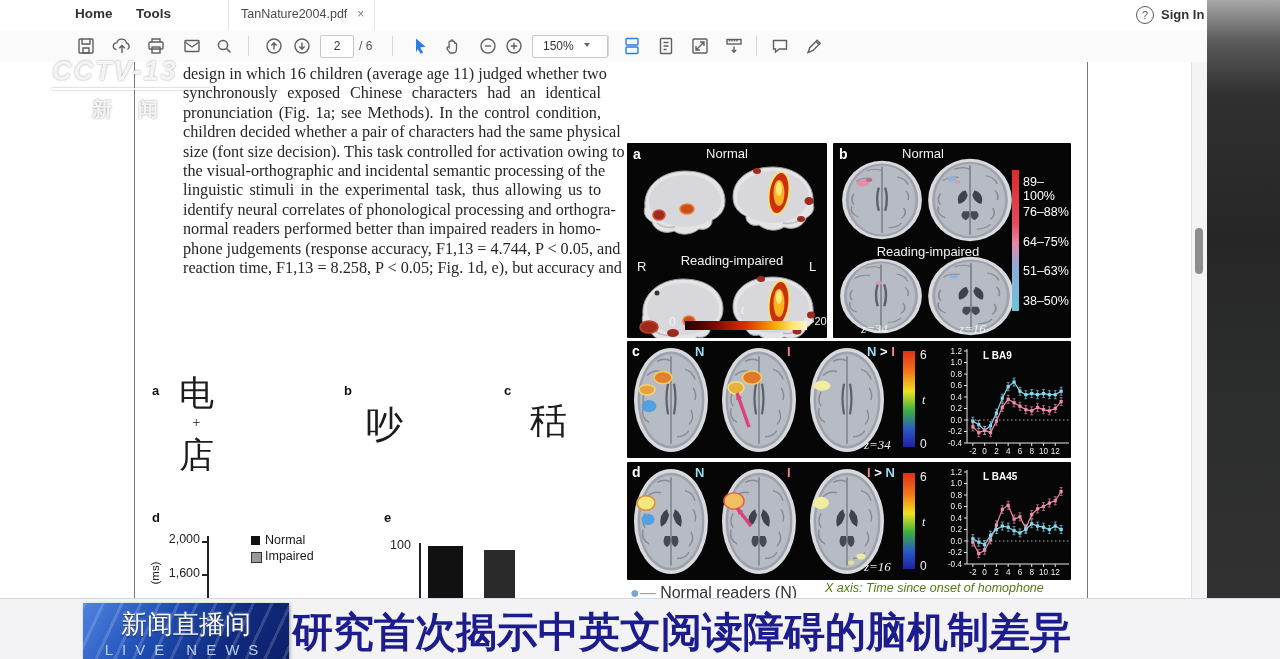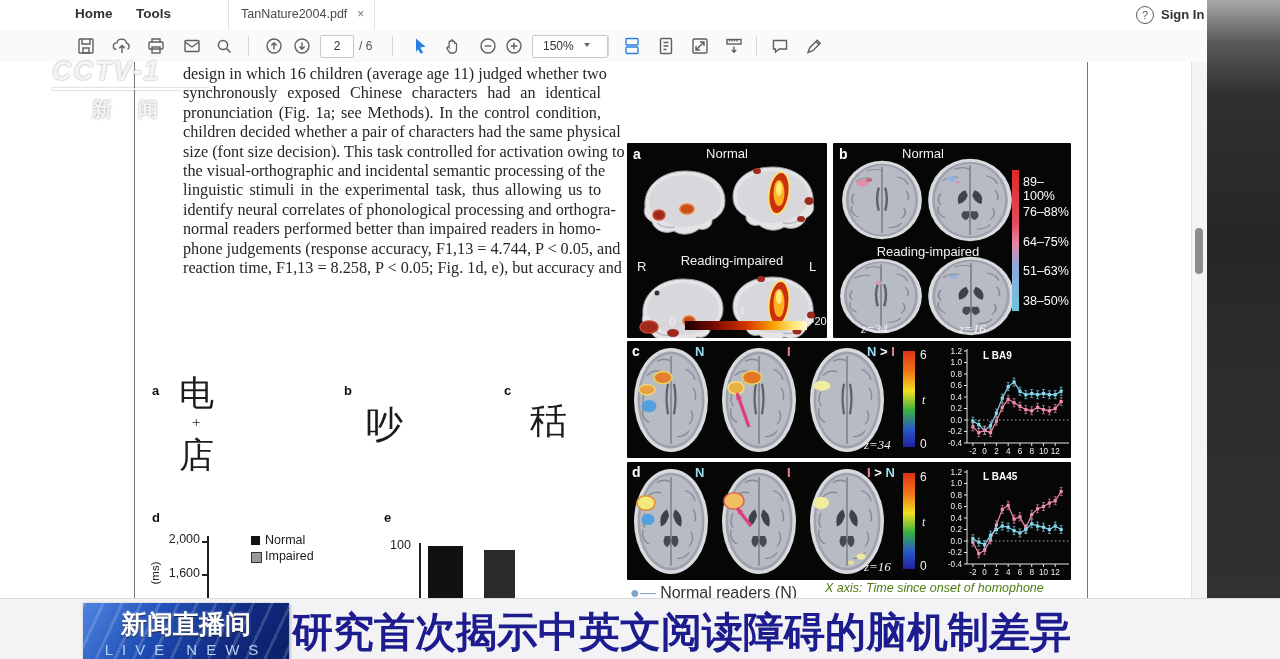--- a/index.html
+++ b/index.html
@@ -62,21 +62,21 @@
   .headline{position:absolute;left:0;top:598px;width:1280px;height:61px;background:#f3f3f6;
     border-top:1px solid #d8d8de;z-index:7;}
   .headline .txt{position:absolute;left:292px;top:6px;font-size:41px;font-weight:bold;color:#1c1c8e;
     letter-spacing:0px;white-space:nowrap;}
   .newslogo{position:absolute;left:83px;top:603px;width:206px;height:56px;z-index:9;
     background:linear-gradient(125deg,#4f83e0 0%,#2050b8 35%,#102a80 70%,#0c2068 100%);
     box-shadow:1px 1px 3px rgba(0,0,0,.35);overflow:hidden;}
   .newslogo .streaks{position:absolute;inset:0;
     background:repeating-linear-gradient(115deg,rgba(255,255,255,.16) 0 3px,rgba(255,255,255,0) 3px 17px);}
   .newslogo .t1{position:absolute;left:0;top:4px;width:206px;text-align:center;color:#fff;font-size:26px;
-    font-weight:bold;text-shadow:0 1px 2px #06123e,0 0 3px rgba(180,210,255,.6);}
+    font-weight:normal;text-shadow:0 1px 2px #06123e,0 0 3px rgba(180,210,255,.6);}
   .newslogo .t2{position:absolute;left:0;top:38px;width:206px;text-align:center;color:#b5d0f2;
     font-size:15px;letter-spacing:9px;}
   .rshade{position:absolute;left:1207px;top:0;width:73px;height:598px;
     background:linear-gradient(180deg,#a9a9a9 0%,#5a5a5a 7%,#303030 16%,#262626 40%,#2b2d2c 62%,#313131 100%);z-index:6;}
   .scrolltrack{position:absolute;left:1191px;top:0px;width:16px;height:536px;background:#f4f4f4;
     border-left:1px solid #e0e0e0;}
   .scrollthumb{position:absolute;left:1195px;top:166px;width:8px;height:46px;background:#8d8d8d;border-radius:4px;}
   svg{display:block;}
 </style>
 </head>
@@ -197,21 +197,21 @@
           <path d="M12 5.5l3 3"></path>
         </g>
       </svg>
   </div>
 
   <div class="content">
     <div class="pageedge" style="left:134px"></div>
     <div class="pageedge" style="left:1087px"></div>
 
     <div class="watermark">
-      <div class="wm1">CCTV-1</div>
+      <div class="wm1">CCTV-13</div>
       <div class="wmline"></div>
       <div class="wm2">新闻</div>
     </div>
 
     <div class="para">
         <div>design in which 16 children (average age 11) judged whether two</div>
         <div>synchronously exposed Chinese characters had an identical</div>
         <div>pronunciation (Fig. 1a; see Methods). In the control condition,</div>
         <div>children decided whether a pair of characters had the same physical</div>
         <div>size (font size decision). This task controlled for activation owing to</div>

